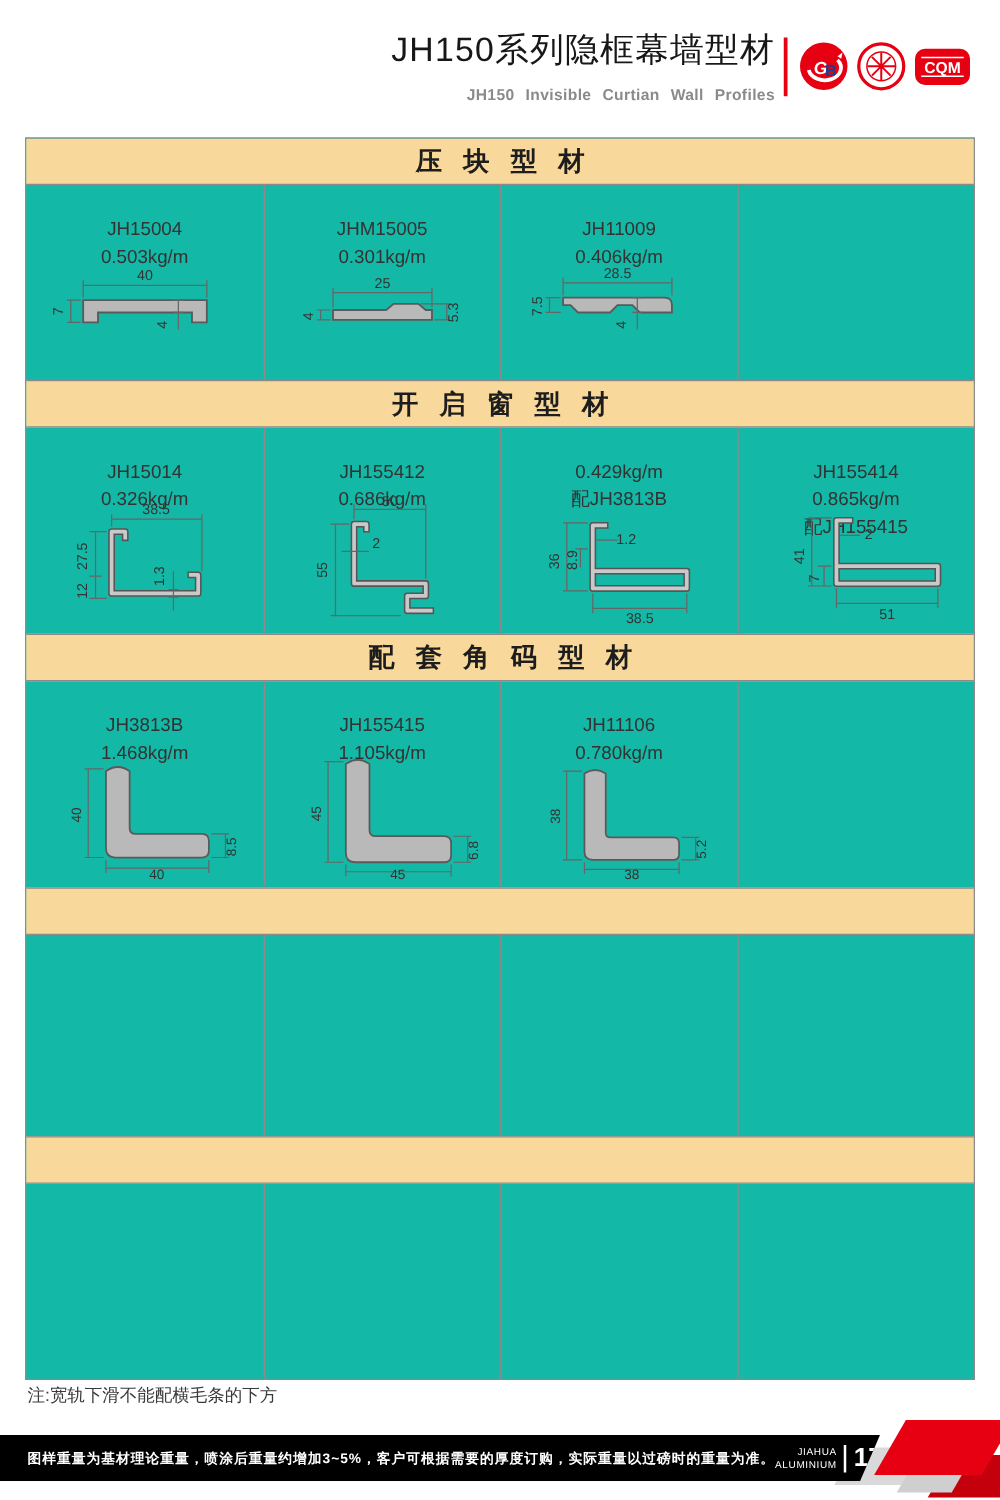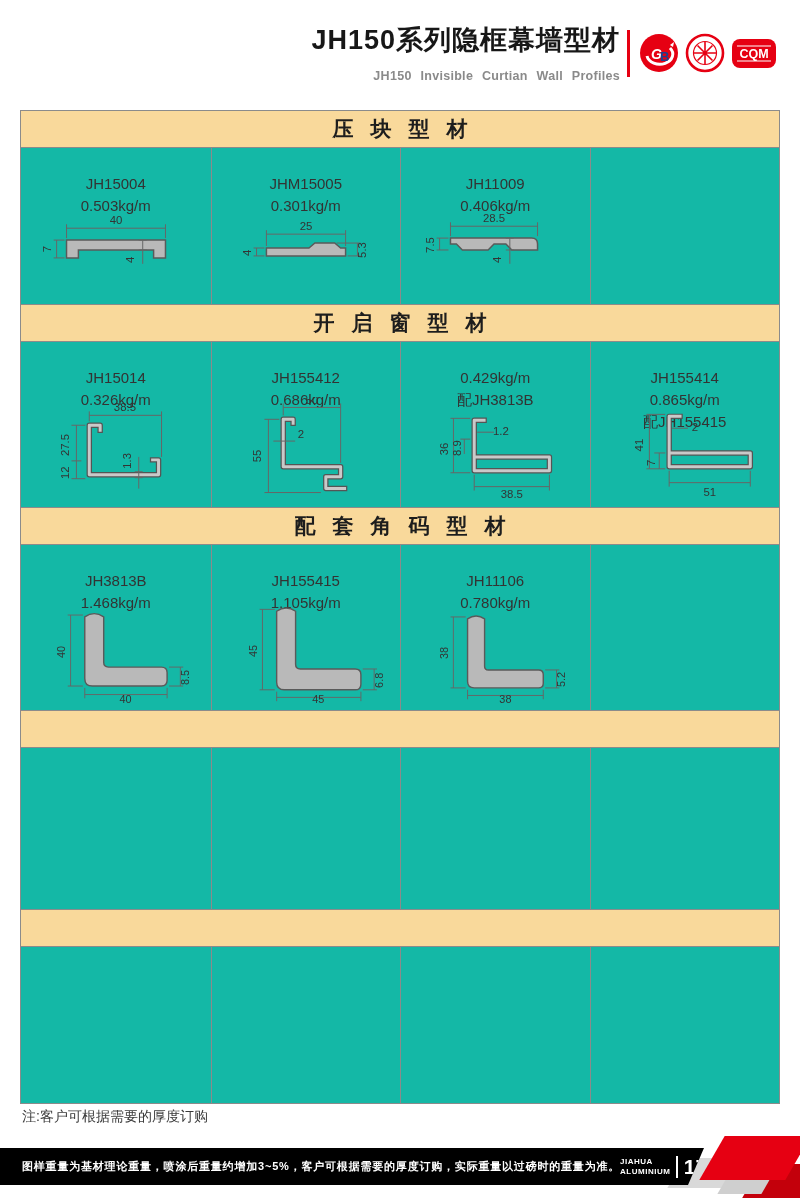--- a/index.html
+++ b/index.html
@@ -1,21 +1,21 @@
 <!DOCTYPE html>
 <html><head>
 <meta charset="utf-8">
 <style>
   html,body{margin:0;padding:0}
   body{width:800px;height:1200px;background:#ffffff;position:relative;overflow:hidden;
        font-family:"Liberation Sans","DejaVu Sans",sans-serif;color:#222}
 
   
   .hdr-title{position:absolute;top:26px;right:180px;text-align:right}
-  .hdr-title .t1{font-size:27px;font-weight:bold;color:#171717;letter-spacing:1px;line-height:1.1}
+  .hdr-title .t1{font-size:27px;font-weight:normal;color:#171717;letter-spacing:1px;line-height:1.1}
   .hdr-title .t2{font-size:12.5px;font-weight:bold;color:#8a8a8a;margin-top:13px;word-spacing:5px;letter-spacing:.3px}
   .hdr-redline{position:absolute;left:627px;top:30px;width:3px;height:47px;background:#E60012}
   .logos{position:absolute;left:639px;top:33px;display:flex;align-items:center;gap:6px}
 
   
   .tbl{position:absolute;left:20px;top:110px;width:760px;border:1.6px solid #8b8b8b;box-sizing:border-box;background:#14b8a6}
   .band{height:36px;background:#F9D99B;border-top:1.4px solid #8b8b8b;border-bottom:1.4px solid #8b8b8b;
         display:flex;align-items:center;justify-content:center}
   .sec:first-child .band{border-top:none}
   .band span{font-size:21px;font-weight:bold;color:#1d1d1d;letter-spacing:17px;margin-right:-17px}
@@ -33,21 +33,21 @@
   .tube-i{fill:none;stroke:#c9c9c9;stroke-width:3;stroke-linejoin:round;stroke-linecap:square}
   .dl{fill:none;stroke:#666;stroke-width:1}
   .dim{font-size:11.5px;fill:#333;text-anchor:middle;font-family:"Liberation Sans","DejaVu Sans",sans-serif}
 
   
   .note{position:absolute;left:22px;top:1108px;font-size:14px;color:#3a3a3a}
   .fbar{position:absolute;left:0;top:1148px;width:704px;height:37px;background:#000000;color:#fff;
         display:flex;align-items:center;clip-path:polygon(0 0,100% 0,calc(100% - 16px) 100%,0 100%)}
   .ftext{padding-left:22px;font-size:11px;font-weight:bold;letter-spacing:.8px;white-space:nowrap}
   .brand{margin-left:auto;display:flex;align-items:center;padding-right:28px}
-  .brand .bl{font-size:8px;font-weight:bold;line-height:1.2;letter-spacing:.5px}
+  .brand .bl{font-size:8px;font-weight:normal;text-align:right;line-height:1.2;letter-spacing:.5px}
   .vb{width:1.5px;height:22px;background:#fff;margin:0 6px}
   .pg{font-size:21px;font-weight:bold}
   .sh{position:absolute;transform:skewX(-30deg)}
   .s1{left:676px;top:1158px;width:56px;height:30px;background:#d9d9d9}
   .s3{left:752px;top:1164px;width:72px;height:34px;background:#c3000b}
   .s4{left:722px;top:1178px;width:44px;height:16px;background:#cfcfcf}
   .s2{left:712px;top:1136px;width:86px;height:44px;background:#E60012}
 </style>
 </head>
 <body>
@@ -298,21 +298,21 @@
     <div class="row r5">
       <div class="cell"></div>
       <div class="cell"></div>
       <div class="cell"></div>
       <div class="cell"></div>
     </div>
   </div>
 
 </div>
 
-<div class="note">注:客户可根据需要的厚度订购</div>
+<div class="note">注:宽轨下滑不能配横毛条的下方</div>
 
 <div class="sh s1"></div>
 <div class="sh s3"></div>
 <div class="sh s4"></div>
 
 <div class="fbar">
   <span class="ftext">图样重量为基材理论重量，喷涂后重量约增加3~5%，客户可根据需要的厚度订购，实际重量以过磅时的重量为准。</span>
   <div class="brand">
     <div class="bl">
       <div>JIAHUA</div>

